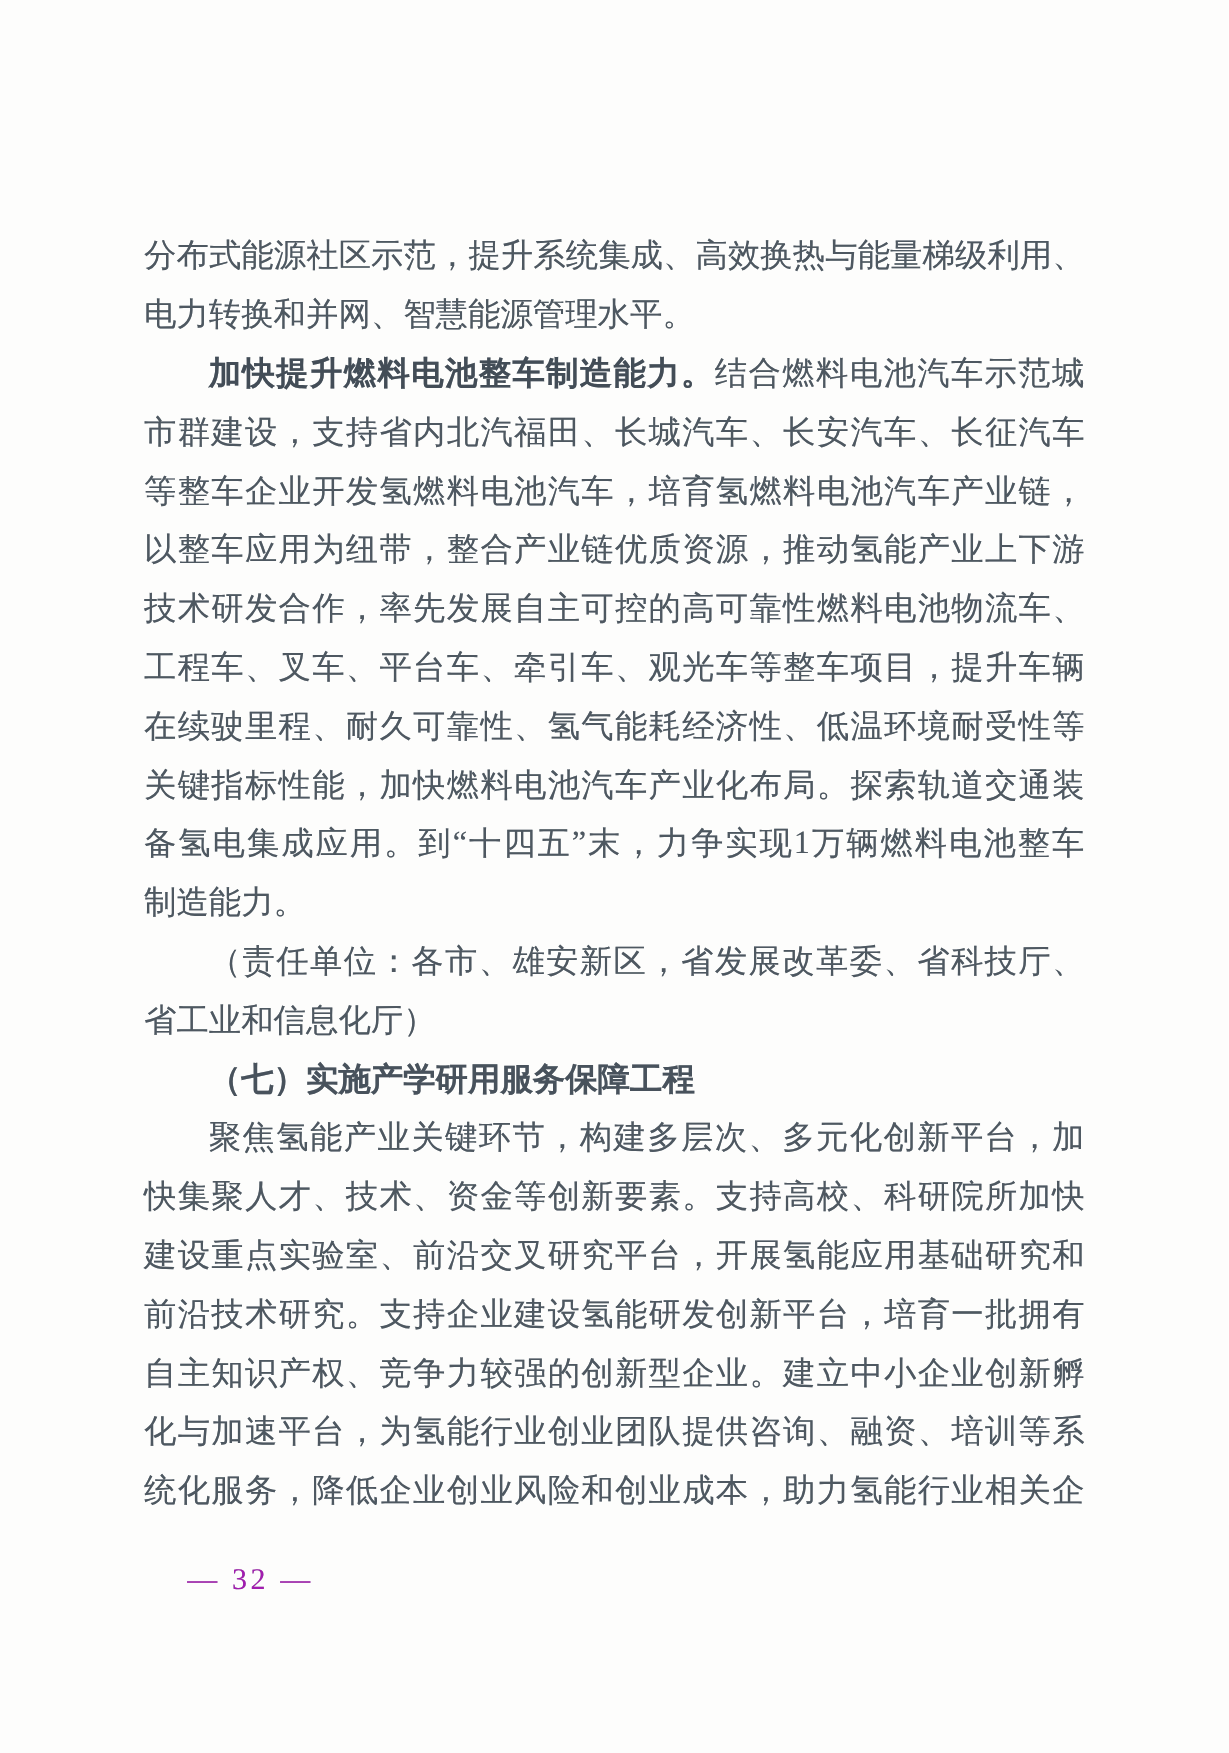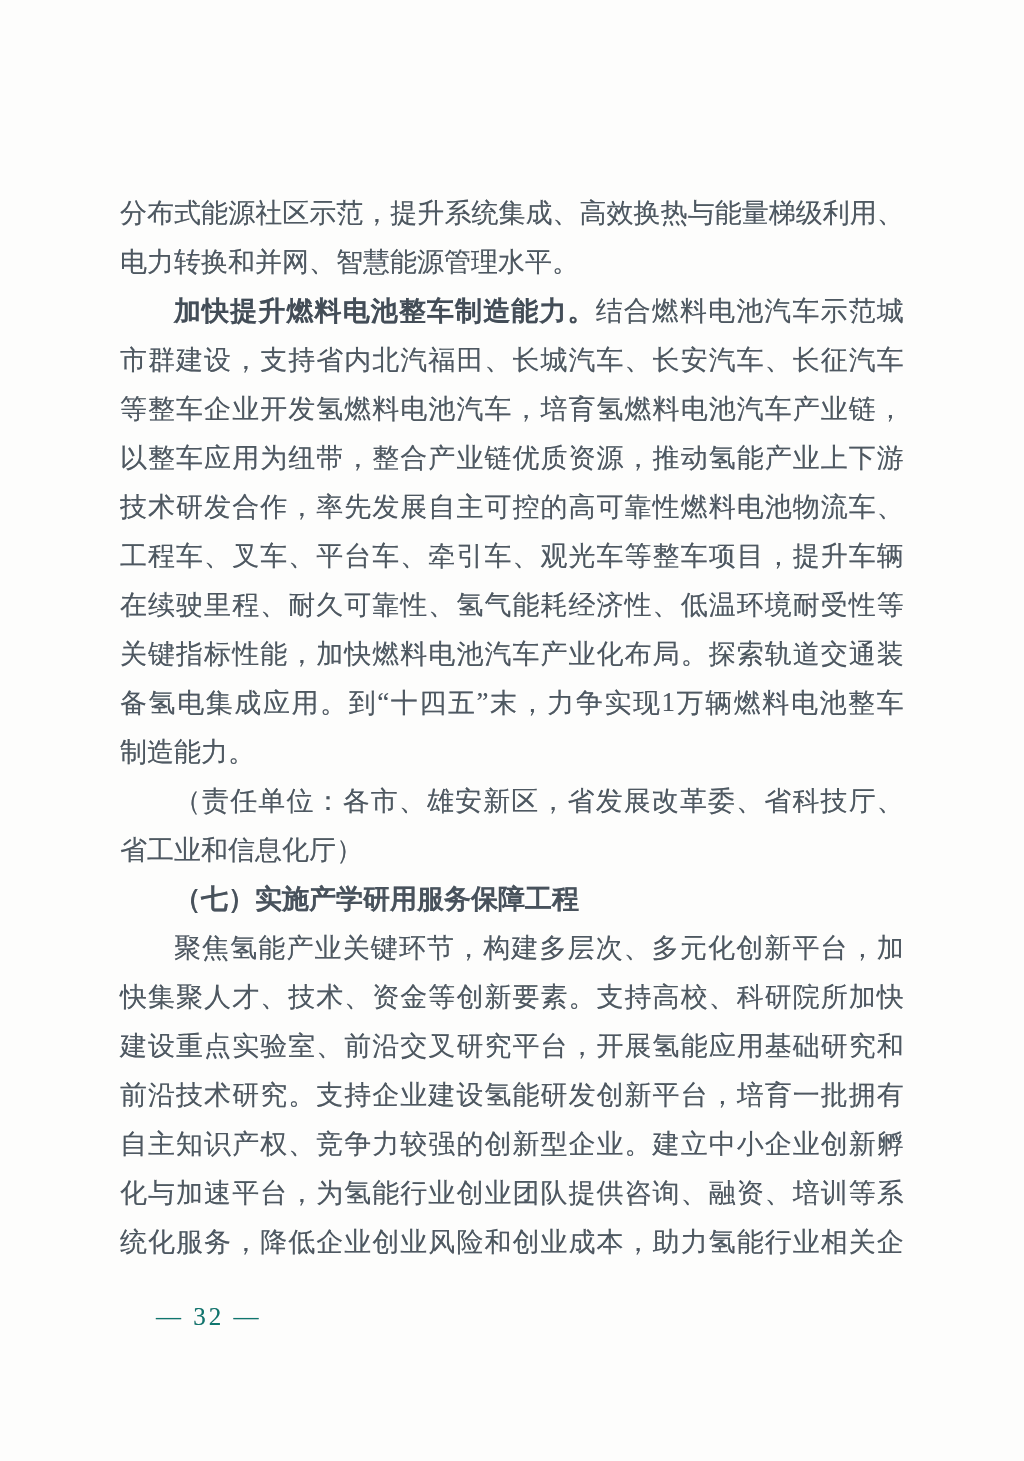--- a/index.html
+++ b/index.html
@@ -46,21 +46,21 @@
   .heading .ch {
     font-weight: 600;
     color: #48525c;
   }
   .footer {
     position: absolute;
     left: 156px;
     top: 1303px;
     font-size: 25px;
     letter-spacing: 3px;
-    color: #0f766e;
+    color: #a21caf;
     text-shadow: 0 0 0.5px rgba(90, 100, 110, 0.5);
   }
 </style>
 </head>
 <body>
 
 <div class="page">
   <div class="content">
       <div class="line just">
         <span class="ch">分</span>

